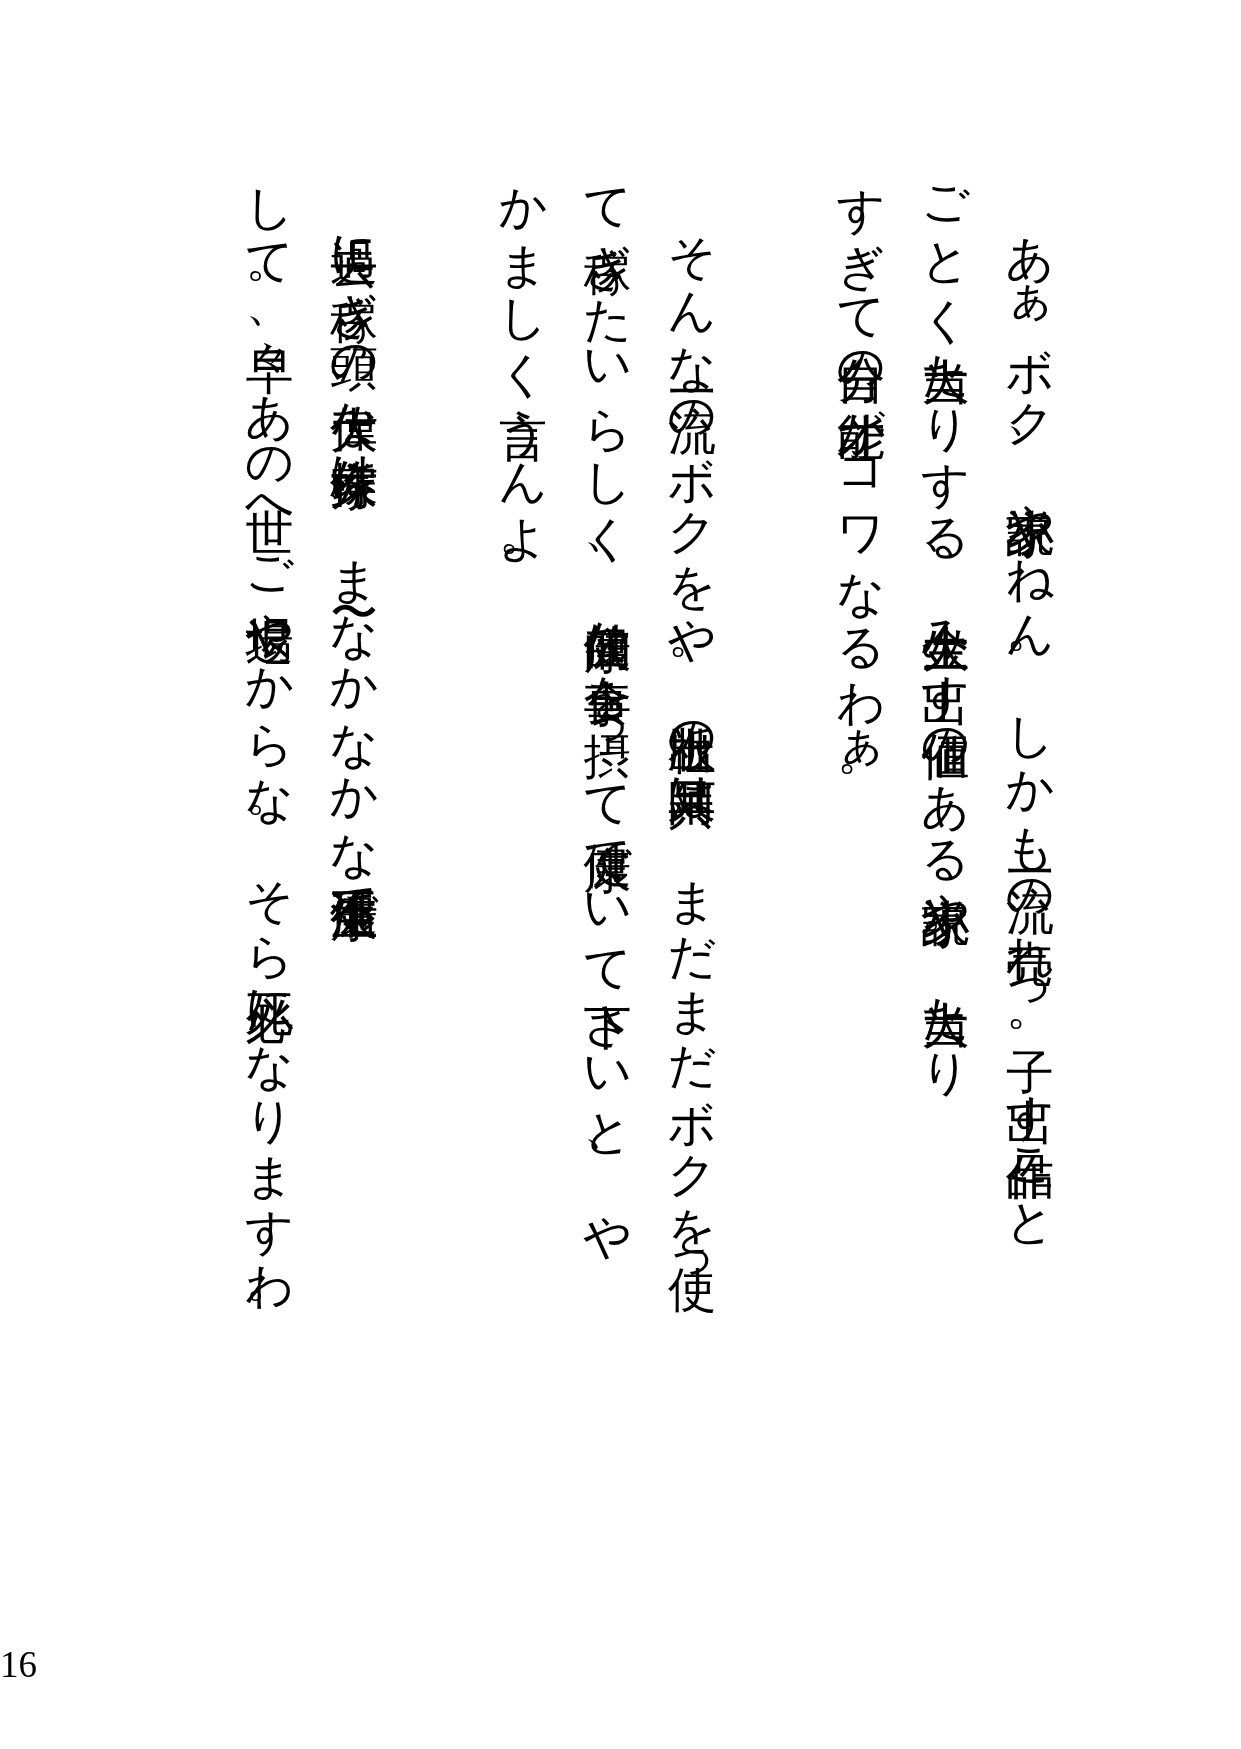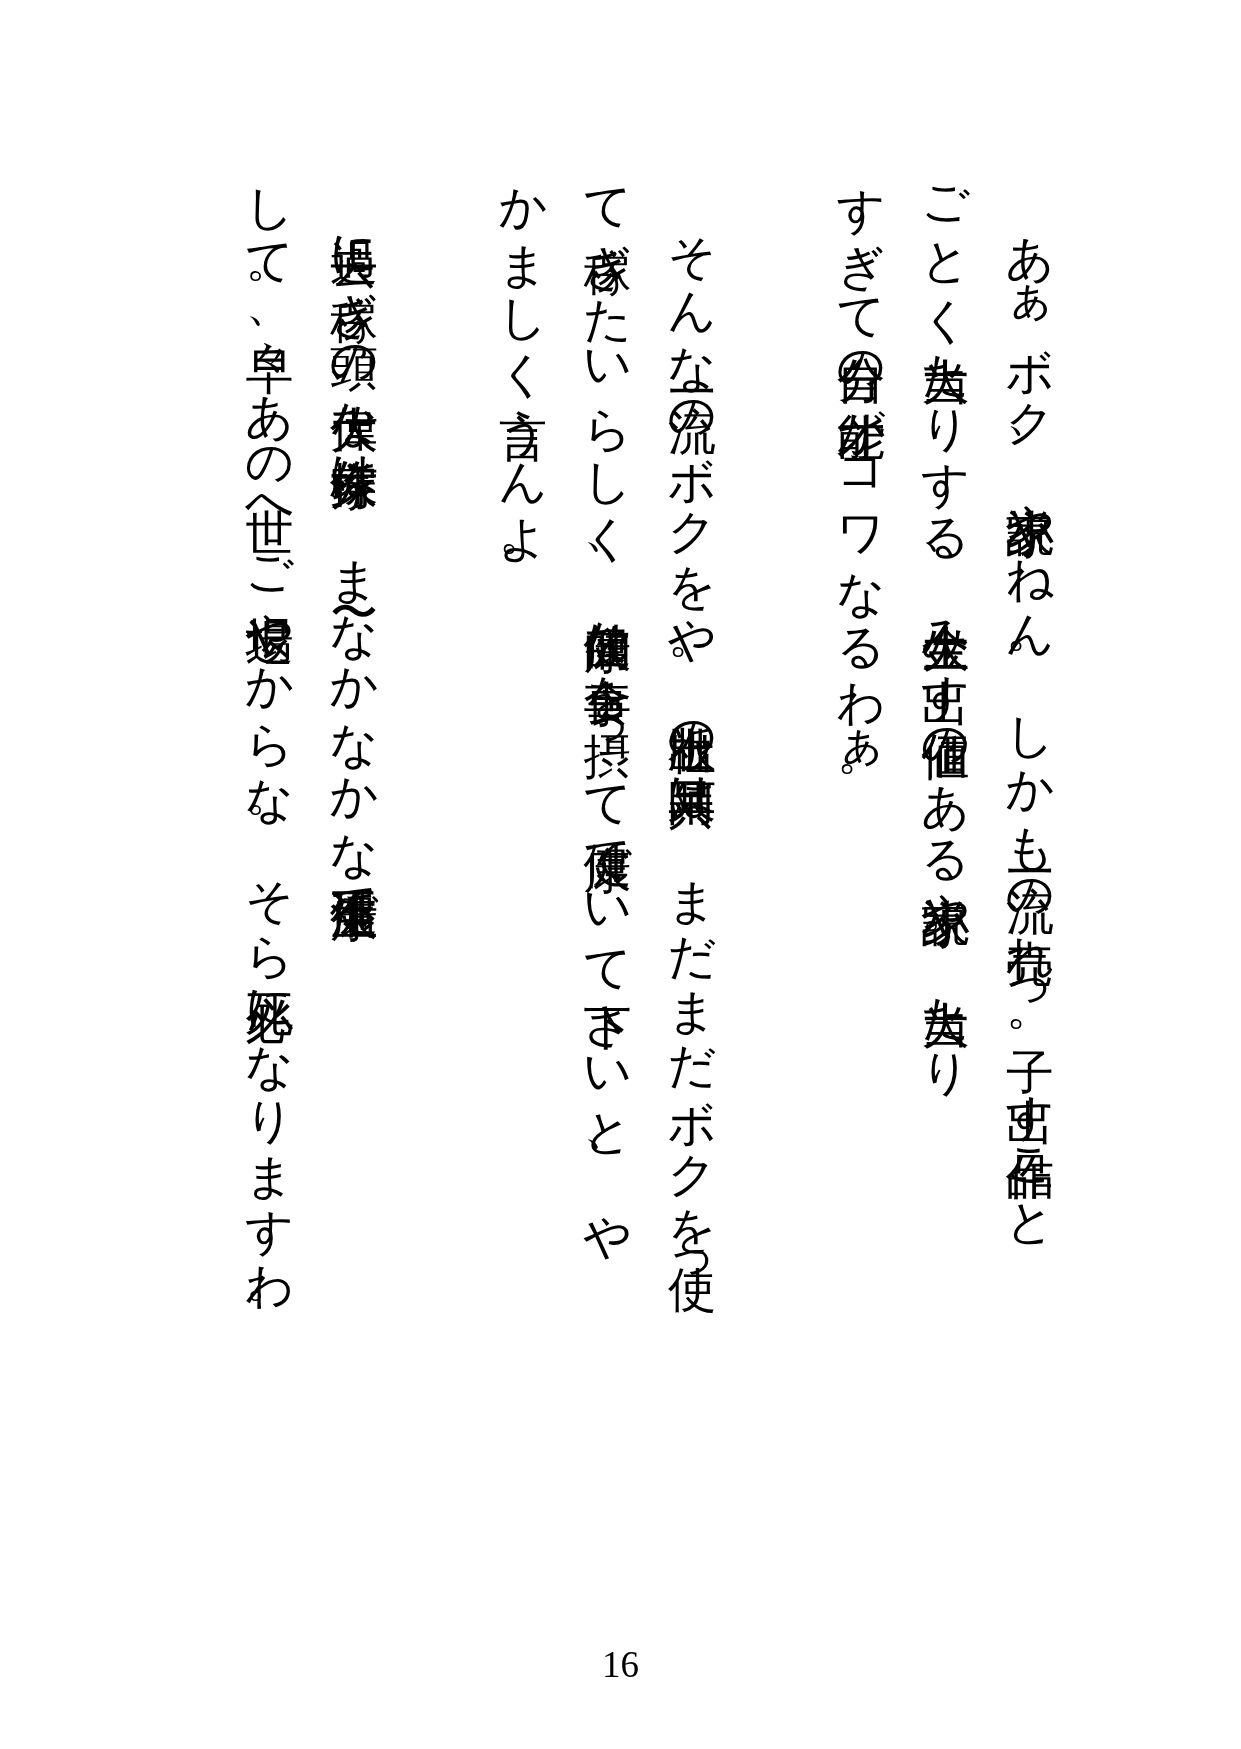--- a/index.html
+++ b/index.html
@@ -47,21 +47,20 @@
   }
   
   .para .line:first-child {
     text-indent: 1em;
   }
   .page-number {
     position: absolute;
     left: 0;
     right: 0;
     top: 1645px;
-    text-align: center;
     font-family: "Liberation Serif", "DejaVu Serif", serif;
     font-size: 37px;
     line-height: 1.1;
     color: #000000;
   }
 </style>
 </head>
 <body>
 
 <div class="page">

